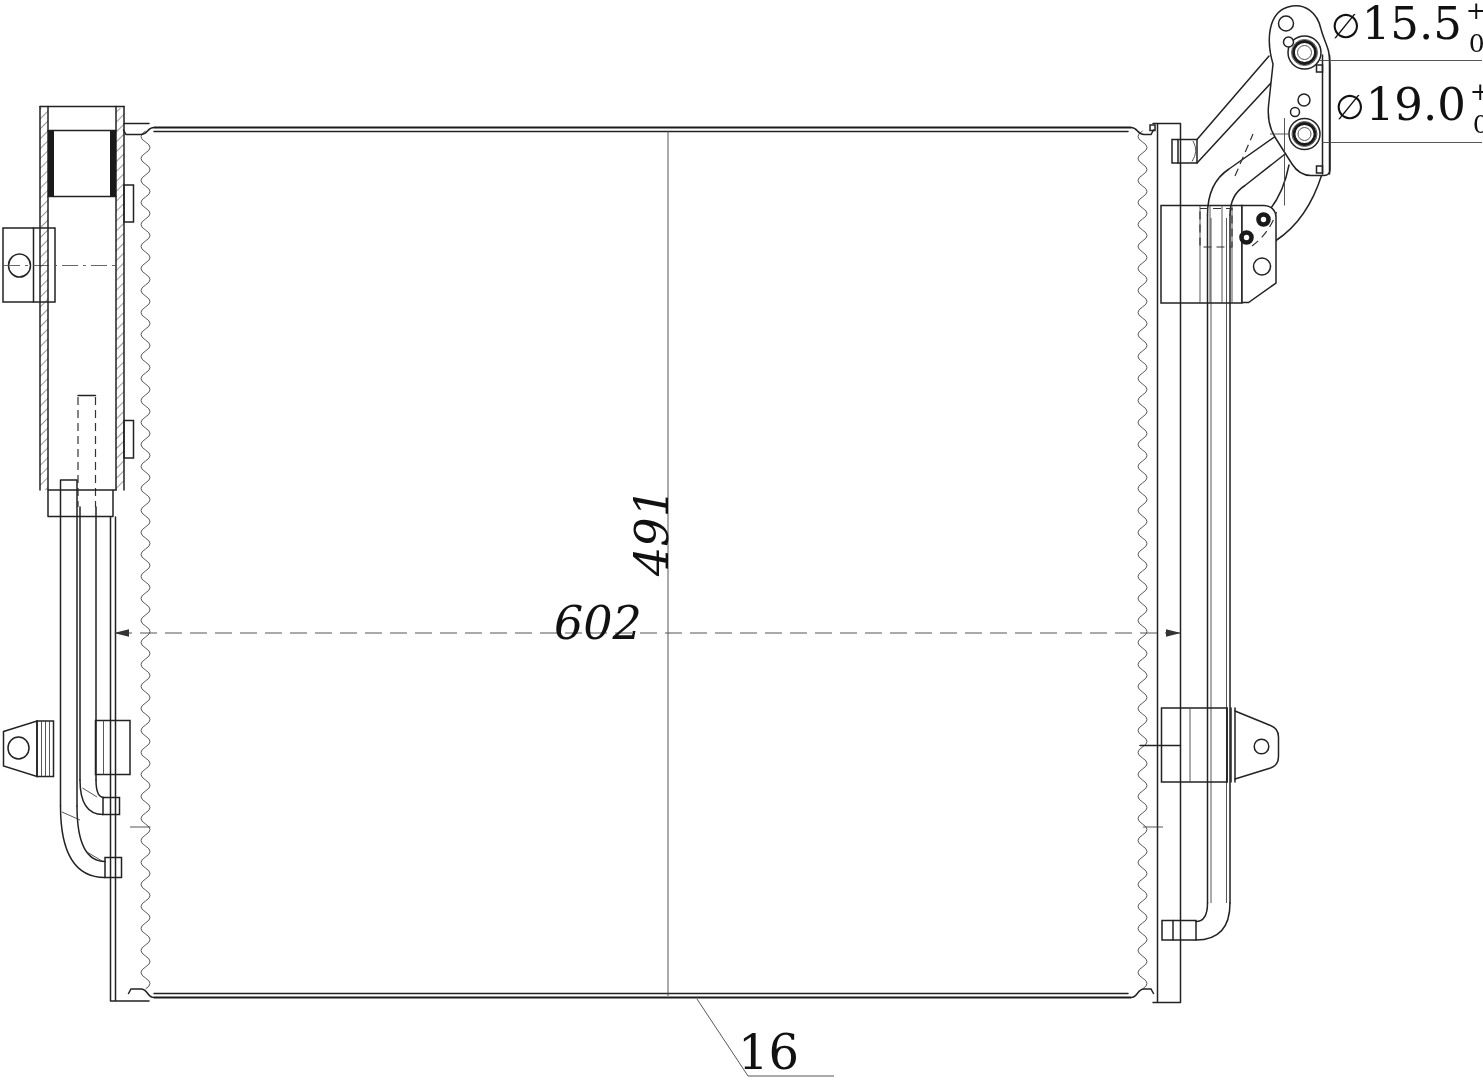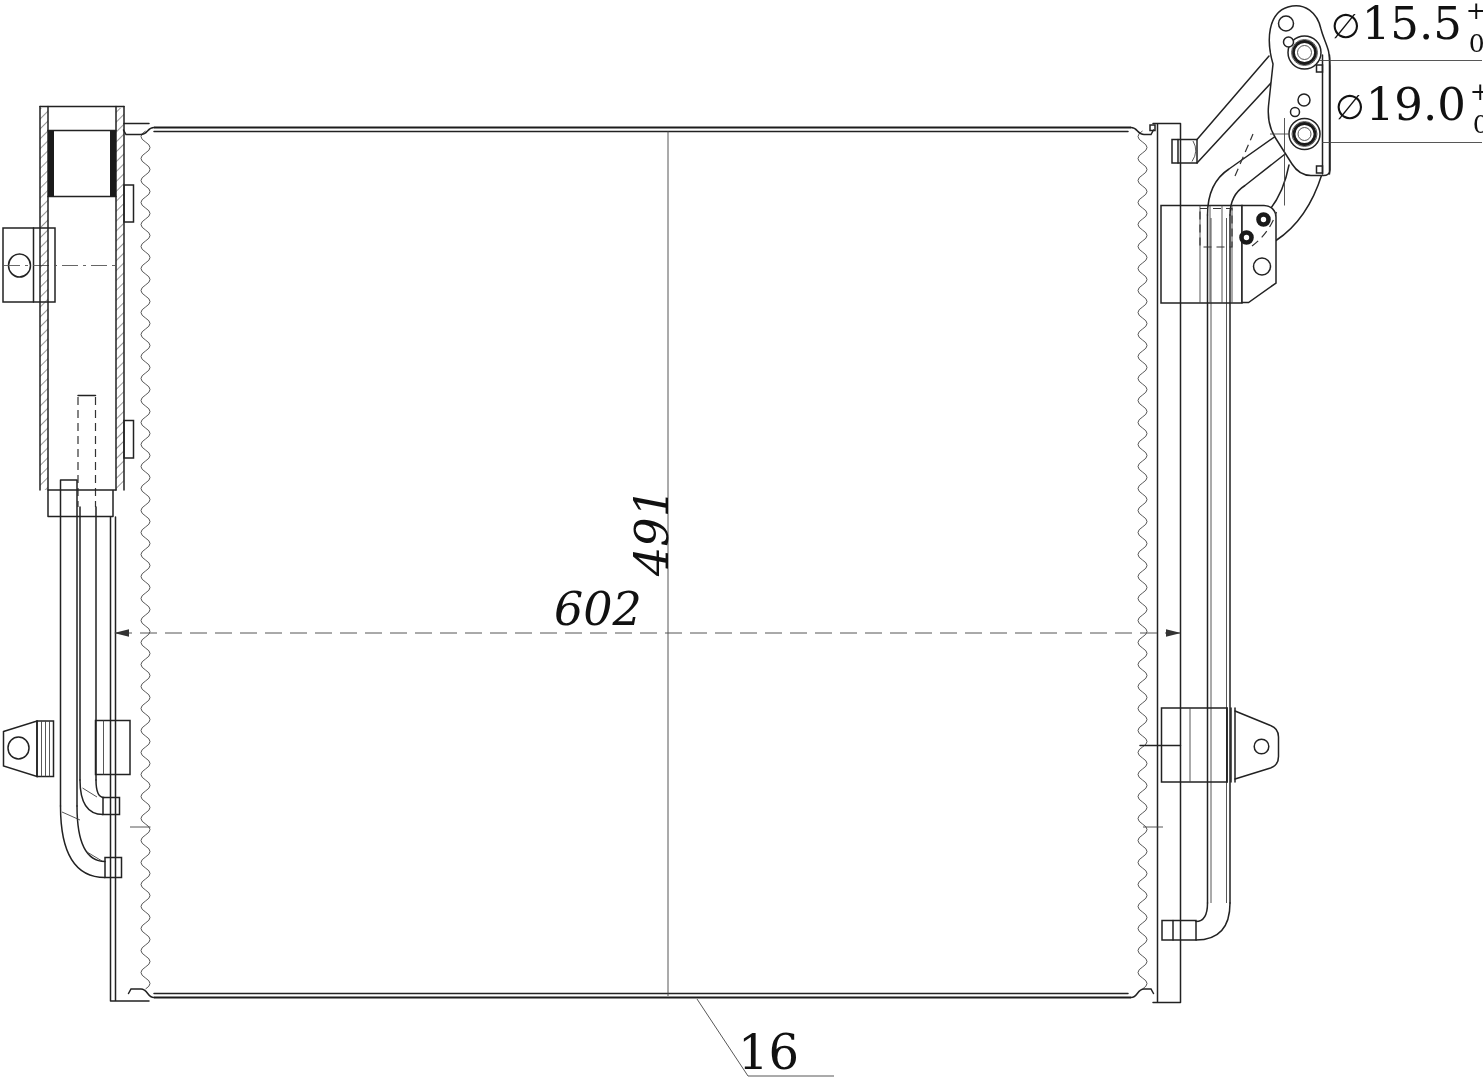--- a/index.html
+++ b/index.html
@@ -210,21 +210,21 @@
 
 <div class="dim" style="left:1335px;top:82px;">
   <span class="dia">∅</span>
   <span class="main">19.0</span>
   <span class="stack">
     <span class="up">+0.05</span>
     <span class="lo">0</span>
   </span>
 </div>
 
-<div class="dim big it" style="left:554px;top:586px;font-style:italic;">602</div>
+<div class="dim big it" style="left:554px;top:600px;font-style:italic;">602</div>
 
 <div id="dim491w">
   <span class="big it">491</span>
 </div>
 
 <div class="dim" style="left:738px;top:1028px;font-size:48px;">16</div>
 
 </div>
 
 </body></html>

